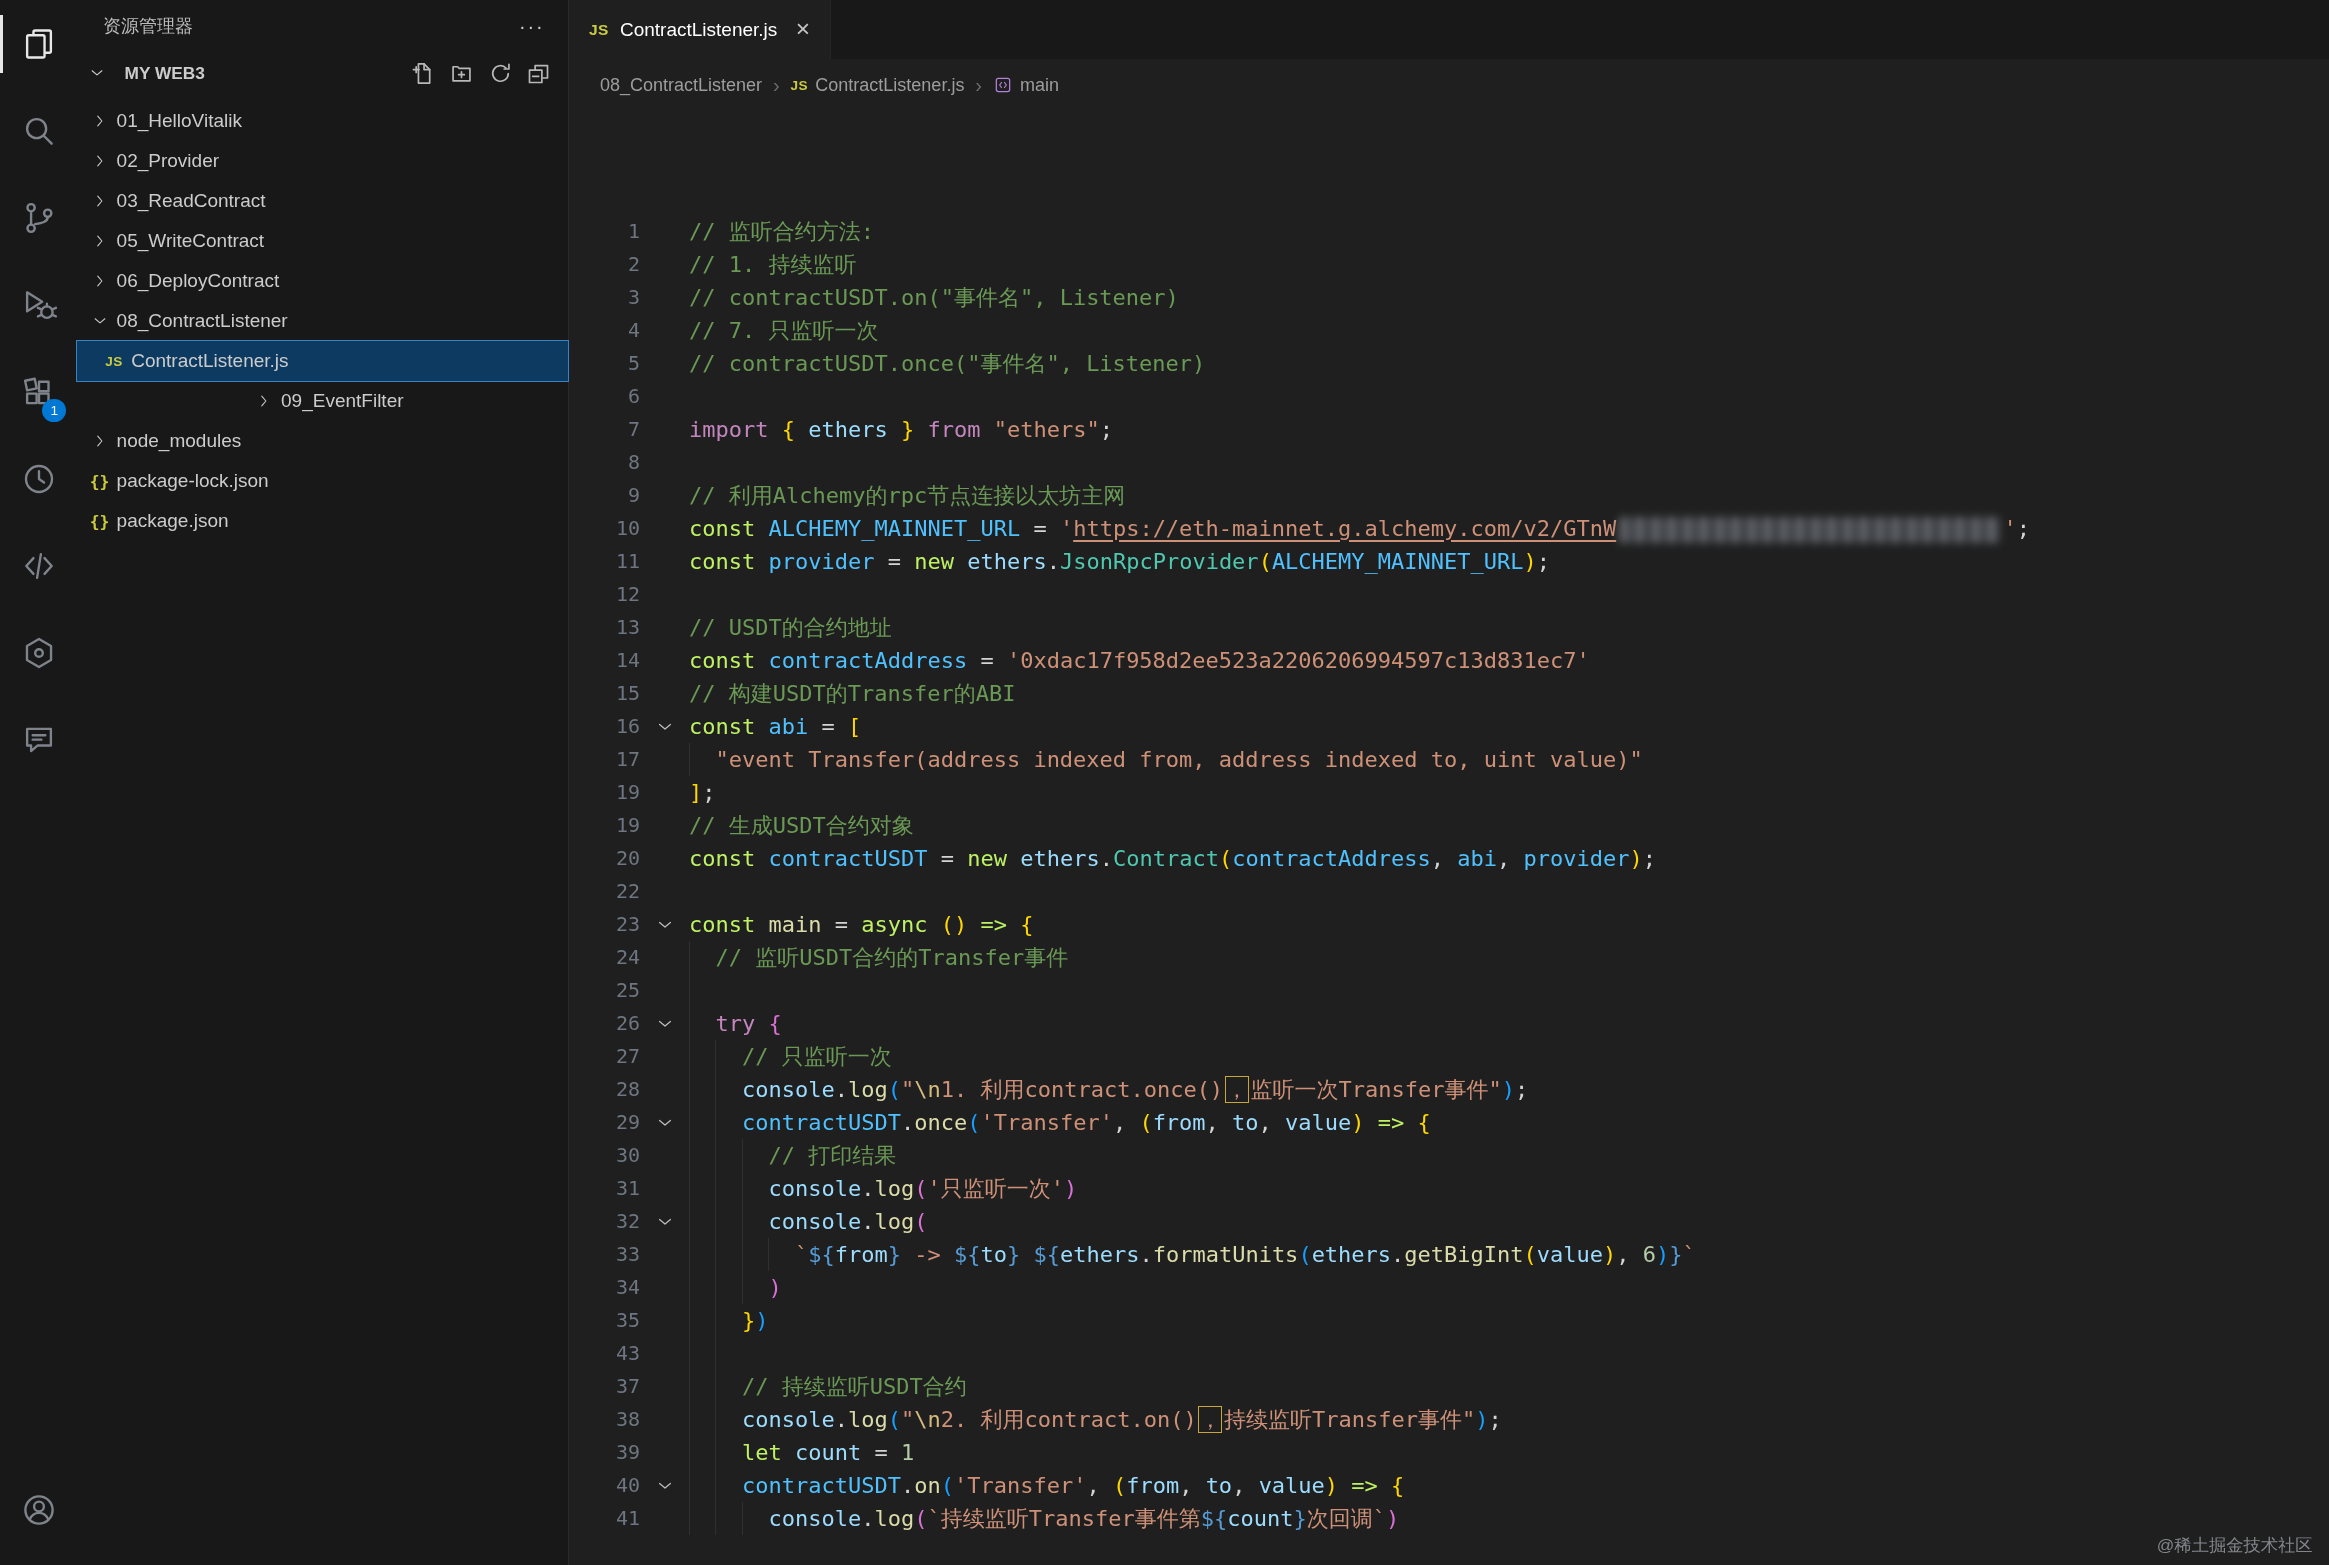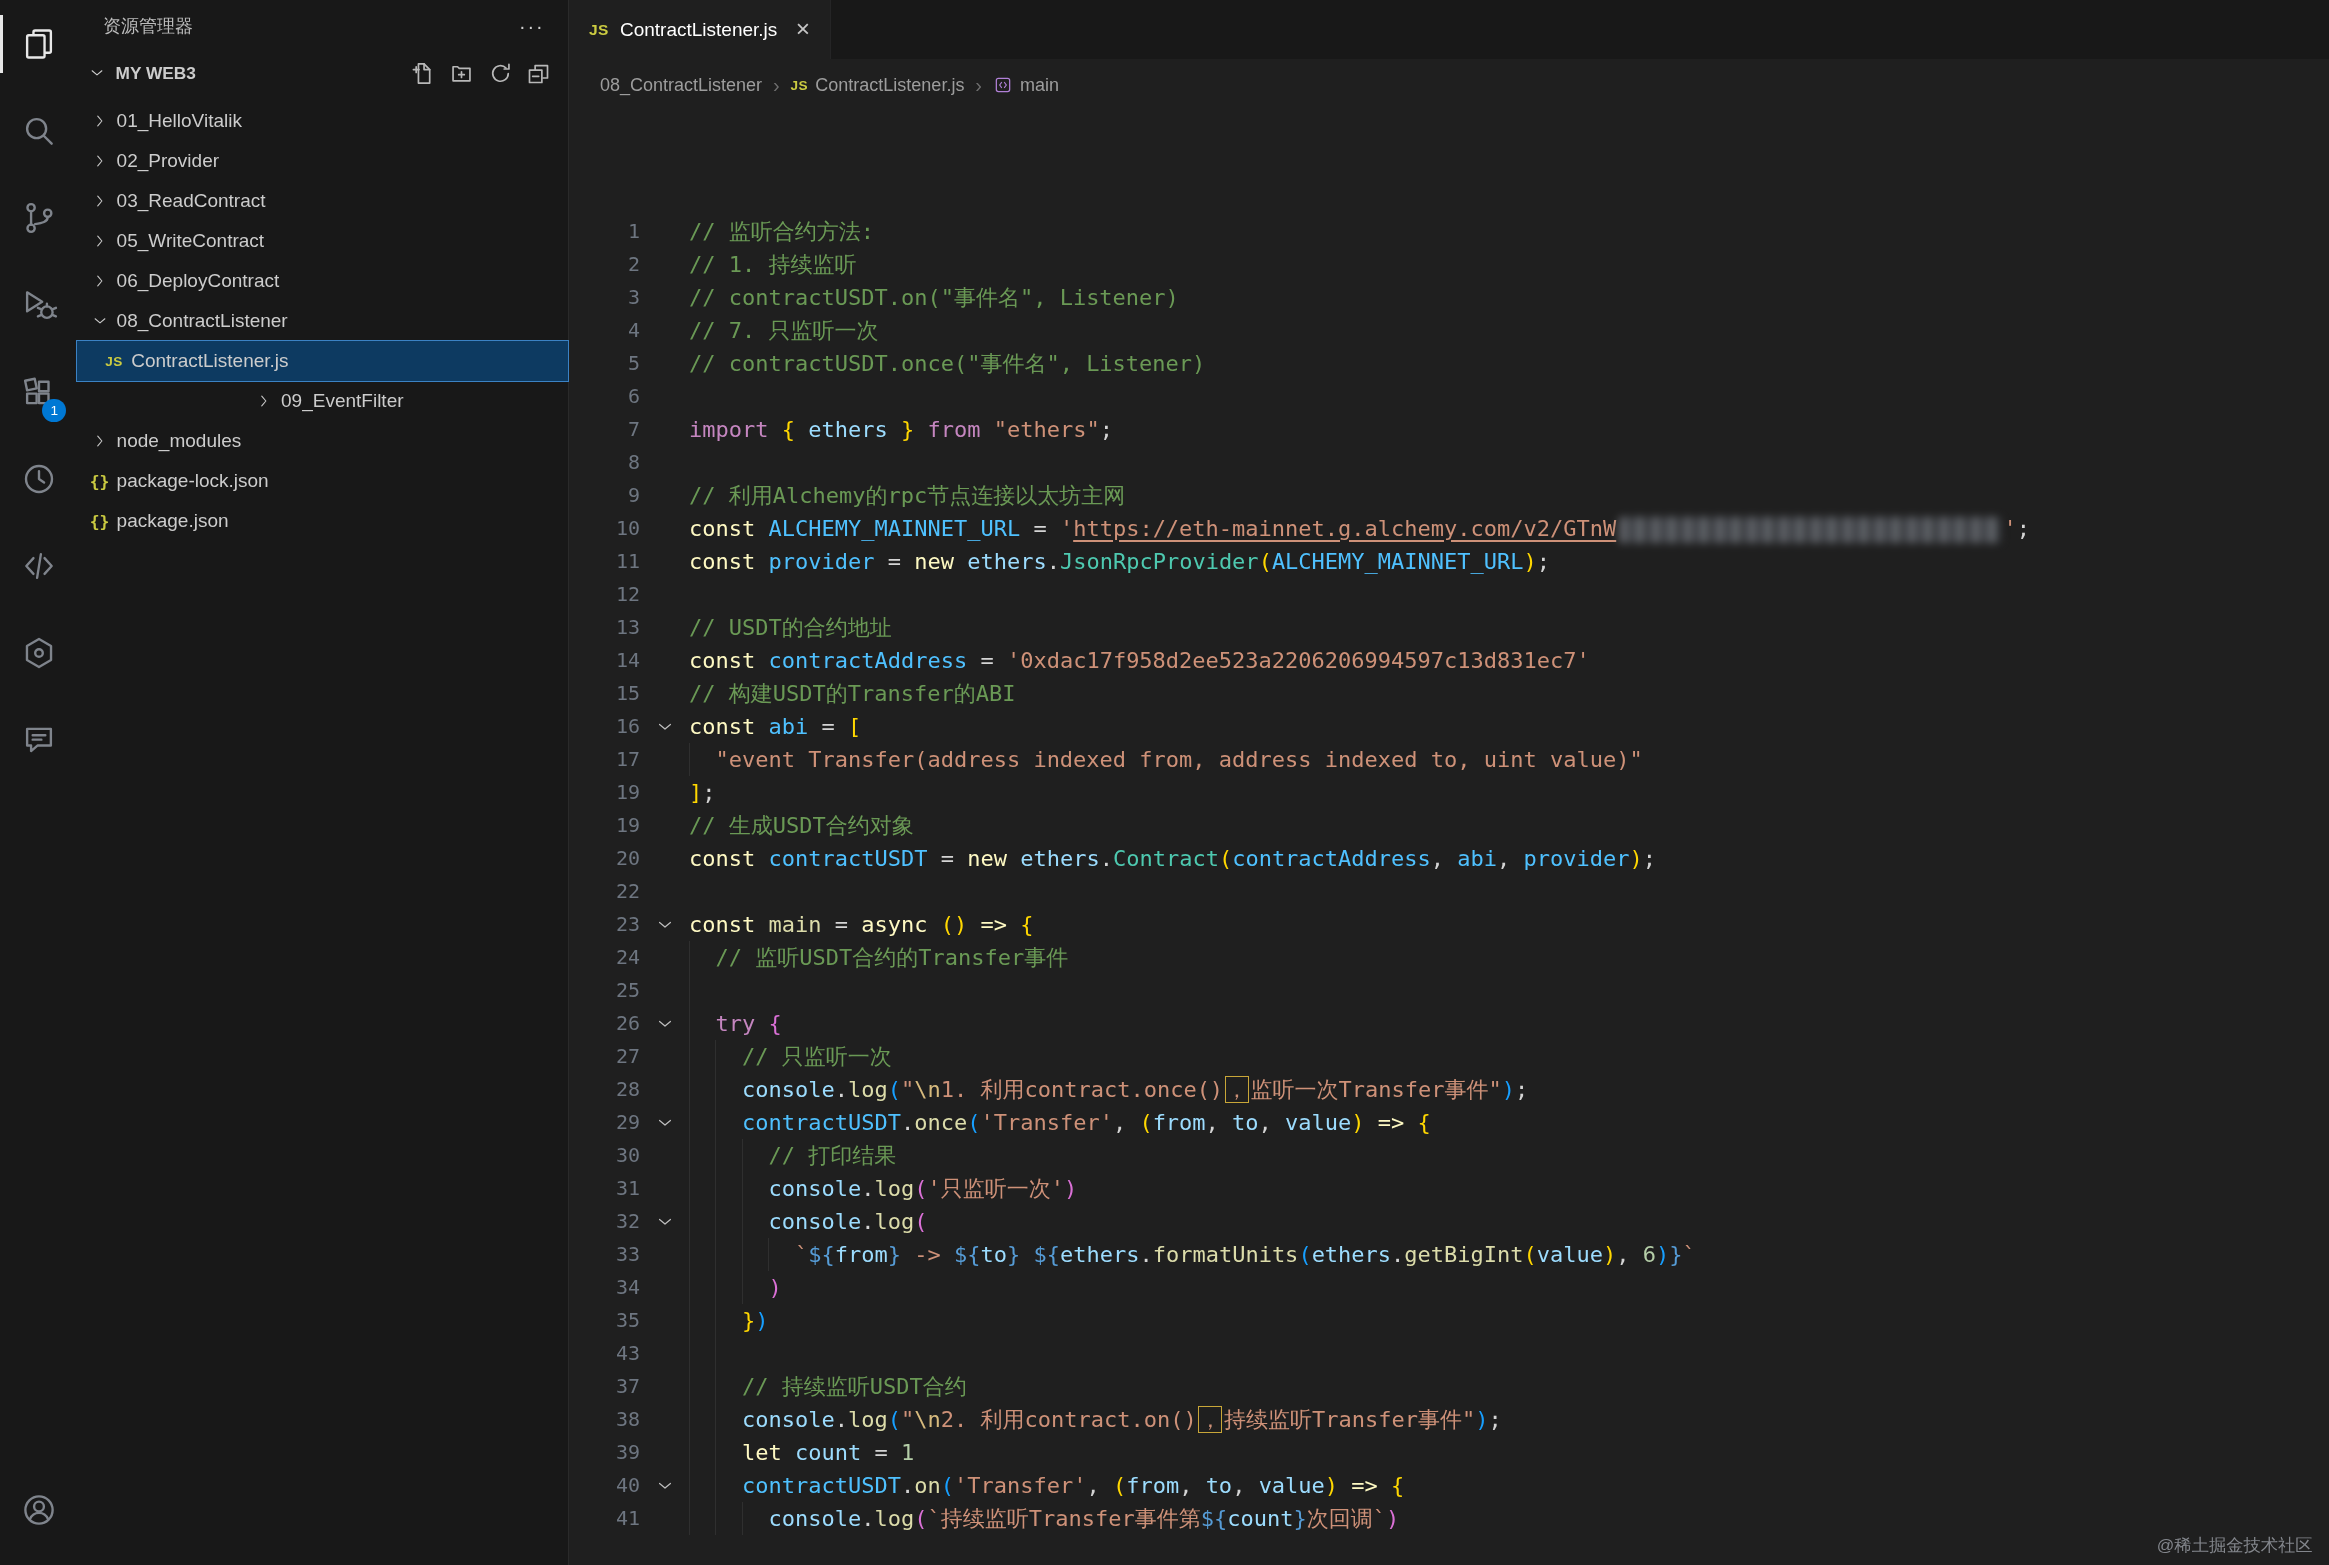--- a/index.html
+++ b/index.html
@@ -18,21 +18,21 @@
   .badge { position:absolute; right:11px; bottom:12.7px; min-width:23.6px; height:23.6px; padding:0 4.5px;
     background:#0078d4; color:#fff; border-radius:11.8px; font-size:13.6px; display:flex; align-items:center; justify-content:center; }
   .ab-bottom { margin-bottom: 12.7px; }
 
   
   .sidebar { width:492px; flex:none; background:#181818; border-right:0.9px solid #2a2a2a;
     display:flex; flex-direction:column; color:#cccccc; }
   .sb-title { height:52px; flex:none; display:flex; align-items:center; justify-content:space-between;
     padding:0 23.6px 0 26px; font-size:18px; color:#bcbcbc; }
   .more { background:none; border:none; color:#cfcfcf; font-size:20px; letter-spacing:1.8px; cursor:pointer; line-height:1; }
-  .sb-section { height:42px; flex:none; display:flex; align-items:center; padding:0 12.7px 0 11px; gap:6px; }
+  .sb-section { height:42px; flex:none; display:flex; align-items:center; padding:0 12.7px 0 11px; gap:15px; }
   .sb-section-label { font-weight:bold; font-size:17.3px; color:#cccccc; flex:1; margin-left:3.6px; }
   .sb-actions { display:flex; gap:5.5px; }
   .sb-act { width:33px; height:33px; background:none; border:none; color:#b8b8b8; display:flex;
     align-items:center; justify-content:center; cursor:pointer; border-radius:5.5px; }
   .tree { margin-top:7.3px; }
   .trow { height:40px; display:flex; align-items:center; font-size:19px; color:#cccccc; cursor:pointer; }
   .trow.selected { background:#0d3a61; outline:0.9px solid #3b82c4; outline-offset:-0.9px; }
   .slot { width:27px; flex:none; display:flex; align-items:center; justify-content:center; color:#c6c6c6; }
   .tlabel { margin-left:3.6px; white-space:nowrap; }
   .js-badge { color:#cbcb41; font-weight:bold; font-size:13.6px; letter-spacing:0.5px; font-family:"Liberation Sans",sans-serif; }
@@ -54,21 +54,21 @@
   .breadcrumbs .js-badge { font-size:13.6px; }
 
   .code { flex:1; position:relative; padding-top:104px; overflow:hidden;
     font-family:"DejaVu Sans Mono", monospace; }
   .code-line { display:flex; height:33px; line-height:33px; font-size:22px; }
   .ln { width:71px; flex:none; text-align:right; color:#6e7681; font-size:20px; }
   .fold { width:49px; flex:none; display:flex; align-items:center; justify-content:center; color:#bdbdbd; }
   .lc { position:relative; white-space:pre; flex:1; min-width:0; }
   .guide { position:absolute; top:0; bottom:0; width:0.9px; background:#2f2f2f; }
 
-  .tk-c{color:#6a9955} .tk-k{color:#fef9c3} .tk-kc{color:#c586c0}
+  .tk-c{color:#6a9955} .tk-k{color:#bef264} .tk-kc{color:#c586c0}
   .tk-s{color:#ce9178} .tk-sl{color:#ce9178;text-decoration:underline;text-underline-offset:3.6px}
   .tk-e{color:#d7ba7d} .tk-v{color:#9cdcfe} .tk-cv{color:#4fc1ff}
   .tk-fn{color:#dcdcaa} .tk-cl{color:#4ec9b0} .tk-n{color:#b5cea8}
   .tk-d{color:#d4d4d4} .tk-b1{color:#ffd700} .tk-b2{color:#da70d6}
   .tk-b3{color:#179fff} .tk-tp{color:#569cd6}
   .tk-box{ color:#ce9178; outline:1.4px solid #c8a638; outline-offset:0.9px; margin:0 2.7px; }
   .tk-blur{ display:inline-block; vertical-align:middle; width:382px; height:25.5px; margin:0 2.7px;
     border-radius:2.7px; filter:blur(4.5px); opacity:.85;
     background:repeating-linear-gradient(90deg,#6b6e74 0 9px,#43464c 9px 18px,#7d8187 18px 24.5px,#3a3d42 24.5px 32px); }
 

